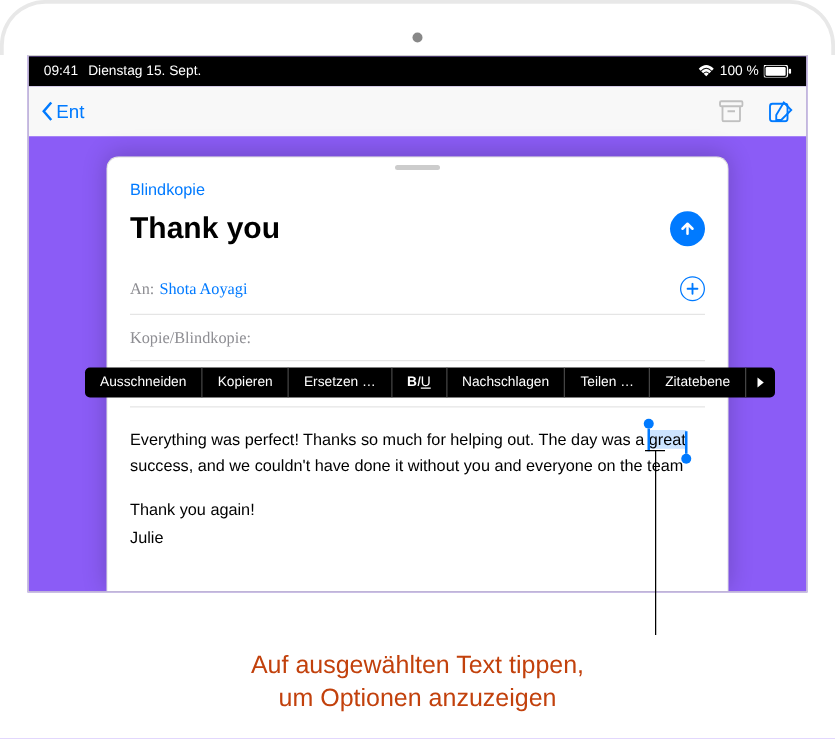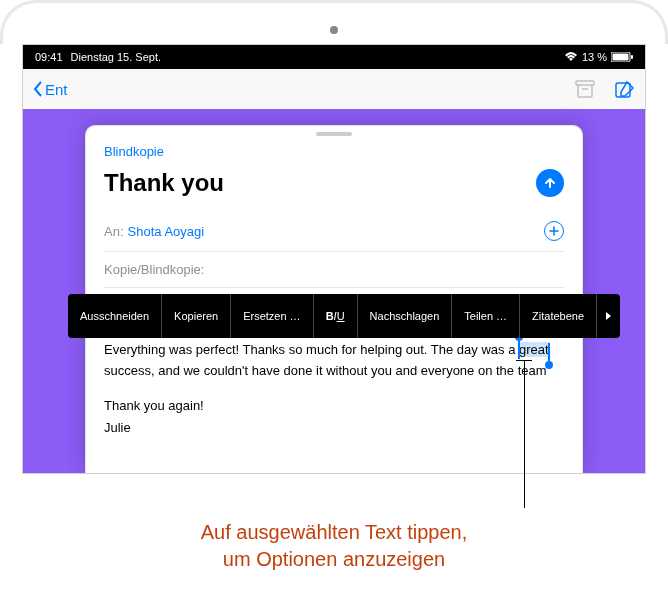--- a/index.html
+++ b/index.html
@@ -84,35 +84,35 @@
     .subject-title { font-size: 24px; font-weight: 700; color: #000; }
     .send-btn {
       width: 28px; height: 28px; border-radius: 50%;
       background: #007aff; display: flex; align-items: center; justify-content: center;
     }
     .field-row {
       border-bottom: 1px solid #e5e5e5;
       padding: 10px 0;
       font-size: 13px;
       color: #8e8e93;
-      display: flex; align-items: center; justify-content: space-between;
+      display: flex; align-items: center; justify-content: space-between; font-family: Liberation Serif, serif;
     }
     .field-label { color: #8e8e93; }
     .field-value { color: #007aff; margin-left: 4px; }
     .field-left { display: flex; }
     .add-btn {
       width: 20px; height: 20px; border: 1.5px solid #007aff; border-radius: 50%;
       display: flex; align-items: center; justify-content: center;
       color: #007aff; font-size: 14px; line-height: 1;
     }
     .betreff-value { color: #000; margin-left: 4px; }
     .context-menu {
       position: absolute;
       top: 294px; left: 68px;
-      height: 44px;
+      height: 24px;
       background: #000;
       border-radius: 4px;
       display: flex;
       align-items: stretch;
       overflow: hidden;
       z-index: 10;
     }
     .context-item {
       color: #fff; font-size: 11px; padding: 0 12px;
       display: flex; align-items: center;
@@ -184,21 +184,21 @@
     <div class="status-left">
       <span>09:41</span>
       <span>Dienstag 15. Sept.</span>
     </div>
     <div class="status-right">
       <span>
         <svg width="14" height="10" viewBox="0 0 14 10">
             <path d="M7 9 L5 7 Q7 5 9 7 Z M3 5 Q7 1 11 5 L9.5 6.5 Q7 4 4.5 6.5 Z M1 3 Q7 -3 13 3 L11.5 4.5 Q7 0 2.5 4.5 Z" fill="#fff"></path>
           </svg>
       </span>
-      <span>13 %</span>
+      <span>100 %</span>
       <span>
         <svg width="22" height="10" viewBox="0 0 22 10">
             <rect x="0" y="0" width="19" height="10" rx="2" fill="none" stroke="#fff"></rect>
             <rect x="1.5" y="1.5" width="16" height="7" rx="1" fill="#fff"></rect>
             <rect x="20" y="3" width="2" height="4" rx="1" fill="#fff"></rect>
           </svg>
       </span>
     </div>
   </div>
 

